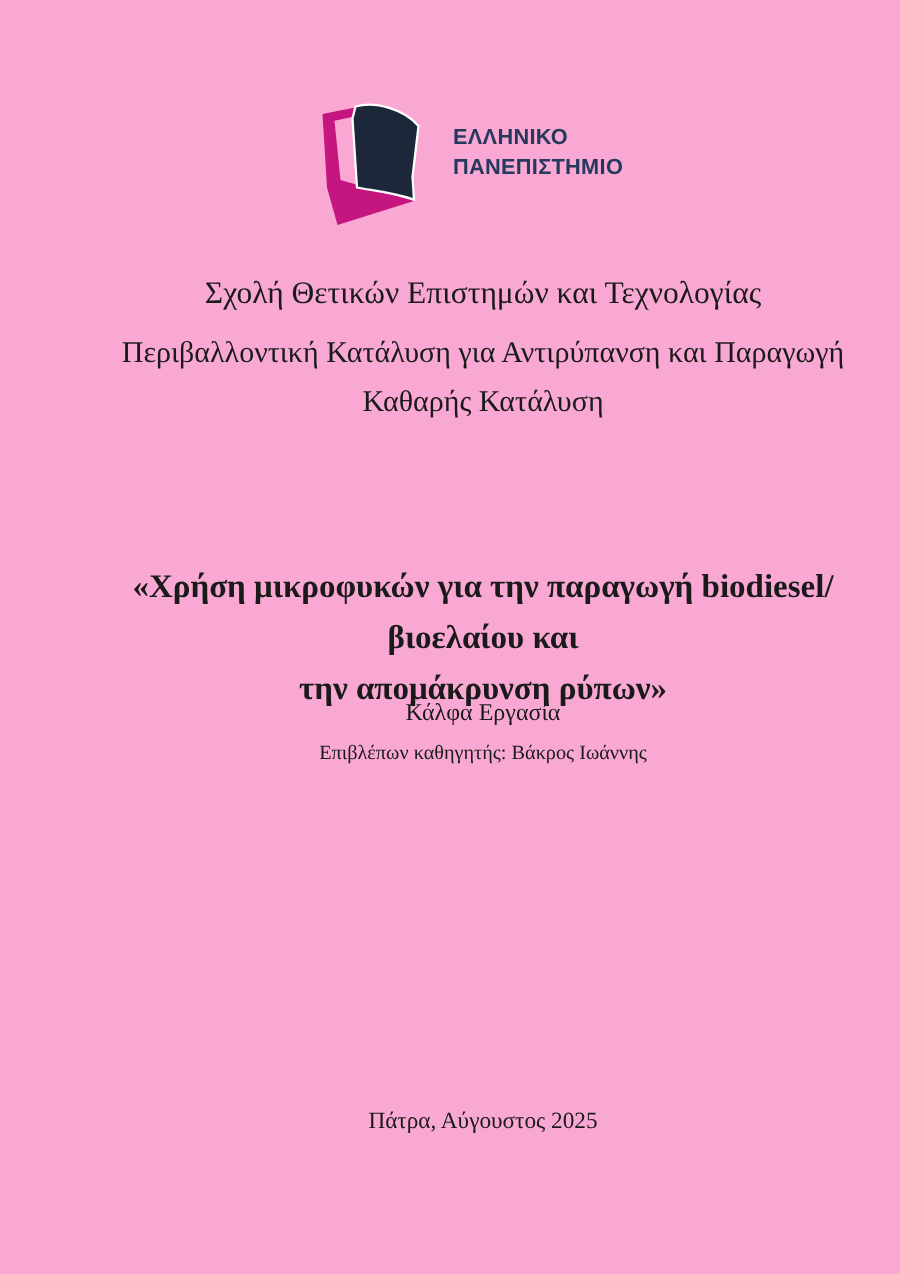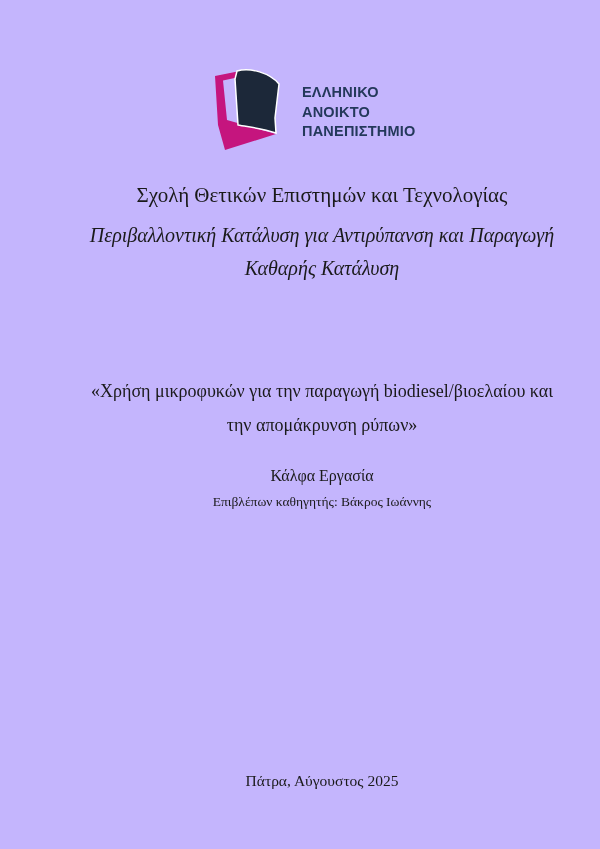--- a/index.html
+++ b/index.html
@@ -1,20 +1,20 @@
 <!DOCTYPE html>
 <html><head>
 <meta charset="utf-8">
 <style>
   html, body { margin: 0; padding: 0; background: #ffffff; }
   .page {
     position: relative;
     width: 600px;
     height: 849px;
-    background: #c4b5fd;
+    background: #f9a8d4;
     font-family: "Liberation Serif", serif;
     color: #1a1a1a;
     overflow: hidden;
   }
   .centered {
     position: absolute;
     left: 0;
     right: 0;
     text-align: center;
     margin: 0;
@@ -45,63 +45,60 @@
   
   .school-title {
     top: 182px;
     font-size: 21px;
     line-height: 26px;
   }
   .program-title {
     top: 219px;
     font-size: 20px;
     line-height: 33px;
-    font-style: italic;
   }
   .thesis-type {
     top: 343px;
     font-size: 18px;
     line-height: 22px;
   }
   .thesis-title {
     top: 374px;
-    font-size: 18px;
+    font-size: 22px;
     line-height: 34px;
-    font-weight: normal;
+    font-weight: bold;
   }
   .author {
     top: 466px;
     font-size: 16px;
     line-height: 20px;
   }
   .supervisor {
     top: 493px;
     font-size: 13.5px;
     line-height: 17px;
   }
   .place-date {
     top: 738px;
     font-size: 15.5px;
     line-height: 19px;
-    margin-top: 33px;
   }
 </style>
 </head>
 <body>
 
 <div class="page">
 
   <div class="logo">
     <svg class="logo-book" viewBox="0 0 80 88" aria-hidden="true">
       <path d="M3,13 L33,7 L32,13 L11,17.5 L15,57 L64,71 L13,87 L6,62 Z" fill="#C5157E"></path>
       <path d="M25,8 C38,4 58,10 67,21 L63,55 L64,70 C49,65 36,64 26,62 L23,16 Z" stroke="#ffffff" stroke-width="1.5" fill="#1C2839"></path>
     </svg>
     <div class="logo-text">
       <div>ΕΛΛΗΝΙΚΟ</div>
-      <div>ΑΝΟΙΚΤΟ</div>
       <div>ΠΑΝΕΠΙΣΤΗΜΙΟ</div>
     </div>
   </div>
 
   <p class="centered school-title">Σχολή Θετικών Επιστημών και Τεχνολογίας</p>
 
   <p class="centered program-title">
     <span>Περιβαλλοντική Κατάλυση για Αντιρύπανση και Παραγωγή</span><br>
     <span>Καθαρής Κατάλυση</span>
   </p>

